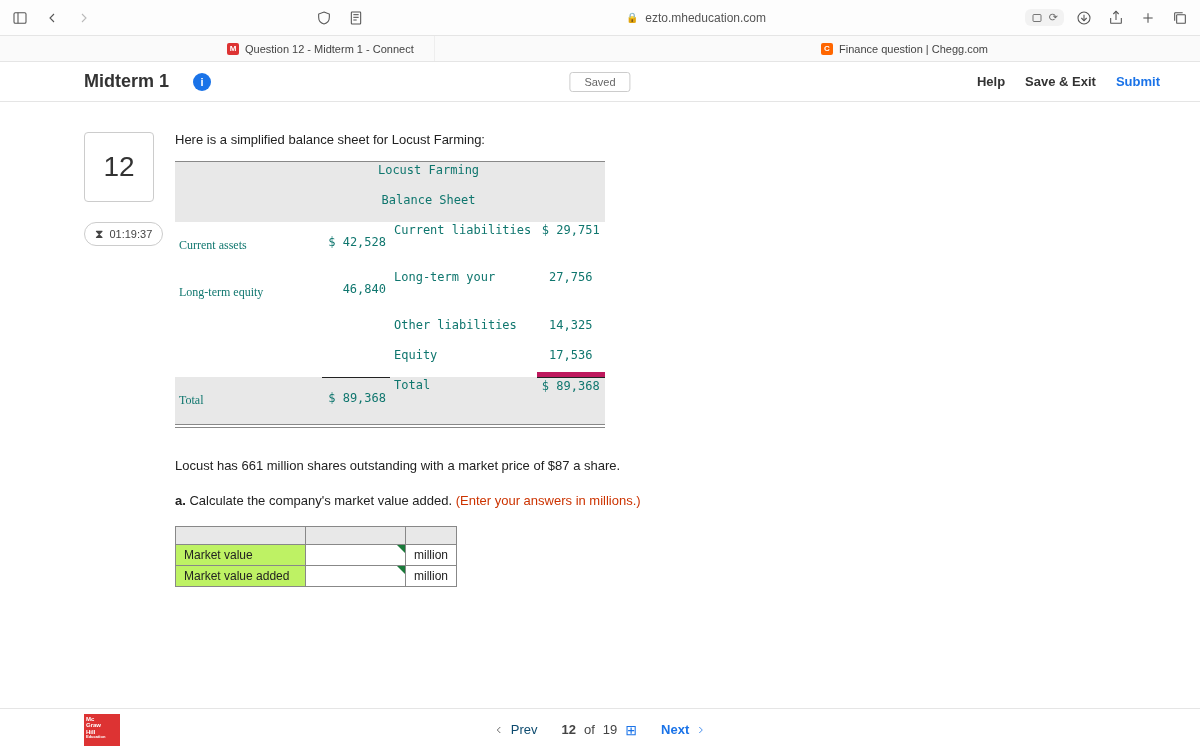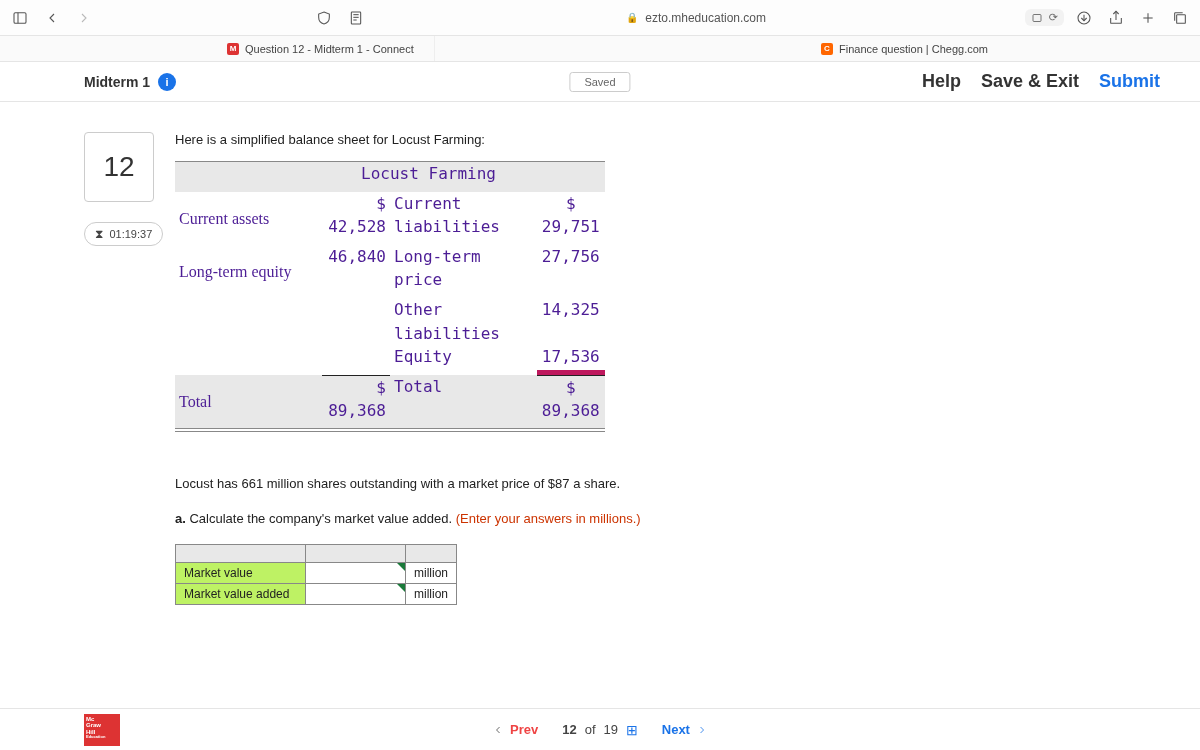--- a/index.html
+++ b/index.html
@@ -17,42 +17,42 @@
   .tabs-row { height: 26px; display:flex; align-items:center; padding: 0 12px; gap: 0; border-bottom:1px solid #e5e5e5; background:#fafafa; }
   .tab { padding: 4px 20px; font-size: 11px; color:#444; display:flex; align-items:center; gap:6px; border-right:1px solid #eee; height:100%; cursor:pointer;}
   .tab .favicon { width:12px; height:12px; border-radius:2px; display:inline-flex; align-items:center; justify-content:center; font-size:8px; color:#fff; font-weight:bold;}
   .fav-m { background:#d33; }
   .fav-c { background:#f60; }
   .tab-spacer { flex: 1 1 auto; }
   .tab-left-pad { width: 195px; }
   
   
   .app-header { height: 40px; display:flex; align-items:center; padding: 0 0 0 84px; border-bottom:1px solid #e5e5e5; }
-  .app-header .title { font-size:14px; font-weight:600; color:#333; margin-right:8px;}
+  .app-header .title { font-size:18px; font-weight:600; color:#333; margin-right:24px;}
   .info-circle { width:18px; height:18px; border-radius:50%; background:#1a73e8; color:#fff; display:inline-flex; align-items:center; justify-content:center; font-size:11px; font-weight:bold; cursor:pointer;}
   .app-header .saved-badge { margin-left:auto; margin-right:auto; padding:3px 14px; border:1px solid #ccc; border-radius:3px; font-size:11px; color:#666; position:absolute; left:50%; transform:translateX(-50%);}
-  .app-header .right { margin-left:auto; display:flex; gap:20px; align-items:center; font-size:18px; padding-right:40px;}
+  .app-header .right { margin-left:auto; display:flex; gap:20px; align-items:center; font-size:13px; padding-right:40px;}
   .app-header .right .link { cursor:pointer; color:#333; font-weight:600;}
   .app-header .right .submit { color:#1a73e8; font-weight:700; cursor:pointer;}
   
   .app-body { position:relative; height: calc(750px - 36px - 26px - 40px - 42px); display:flex; }
   
   .left-col { width: 175px; padding: 30px 0 0 84px; }
   .qnum-box { width:70px; height:70px; border:1px solid #ccc; border-radius:4px; display:flex; align-items:center; justify-content:center; font-size:28px; font-weight:400; color:#333; margin-bottom:20px; background:#fff;}
   .timer-box { border:1px solid #ccc; border-radius:14px; padding:4px 10px; display:inline-flex; align-items:center; gap:6px; font-size:11px; color:#444;}
   .timer-box .hourglass { font-size:12px; }
   
   .content { flex:1; padding: 30px 40px 0 0; overflow:hidden; position:relative; font-size:13px; color:#222;}
   .intro { margin-bottom:14px; }
   
-  .sheet { font-family: Menlo, Consolas, monospace; font-size:16px; line-height:1.45; color:#4c1d95; margin-bottom:42px; border-top:1px solid #888; border-bottom:4px double #888; width: 430px; }
+  .sheet { font-family: Menlo, Consolas, monospace; font-size:12px; line-height:1.45; color:#0f766e; margin-bottom:28px; border-top:1px solid #888; border-bottom:4px double #888; width: 430px; }
   .sheet .hdr { background:#e8e8e8; }
   .sheet .row { display:flex; }
   .sheet .c1 { width:150px; padding:15px 4px;font-family:Liberation Serif, serif;}
-  .sheet .c2 { width:70px; text-align:right; padding:0 4px;}
+  .sheet .c2 { width:70px; text-align:right; padding:12px 4px;}
   .sheet .c3 { width:150px; padding:0 4px;}
   .sheet .c4 { width:70px; text-align:center; padding:0 4px;}
   .sheet .center { text-align:center; }
   .sheet .total-row .c2, .sheet .total-row .c4 { border-top:1px solid #222;}
   .sheet .eq-border { border-bottom:5px solid #be185d; }
   
   .prompt { margin: 6px 0 14px; line-height:1.6; }
   .redtext { color:#cc3300; }
   
   table.ans { border-collapse:collapse; font-size:12px; margin-bottom: 40px;}
@@ -62,21 +62,21 @@
   table.ans td.input-cell input { width:100%; height:20px; border:none; outline:none; padding:2px 4px; font-size:12px; }
   table.ans td.input-cell .flag { position:absolute; top:0; right:0; width:0; height:0; border-left:8px solid transparent; border-top:8px solid #1a7a3a; }
   table.ans td.unit { background:#fff; }
   
   .section-gap { height: 40px; }
   
   
   .footer { height:42px; border-top:1px solid #e5e5e5; display:flex; align-items:center; padding:0 84px; background:#fff; position:relative;}
   .mh-logo { width:36px; height:32px; background:#d33; color:#fff; font-size:6px; line-height:1.1; padding:2px; font-weight:bold; display:flex; flex-direction:column; justify-content:flex-start; }
   .footer-nav { position:absolute; left:50%; transform:translateX(-50%); display:flex; align-items:center; gap:24px; font-size:13px;}
-  .footer-nav .navbtn { display:flex; align-items:center; gap:6px; cursor:pointer; color:#ef4444;font-weight:bold;}
+  .footer-nav .navbtn { display:flex; align-items:center; gap:6px; cursor:pointer; color:#0c4a6e;}
   .footer-nav .navbtn.next { color:#1a73e8; font-weight:600;}
   .footer-nav .pos { color:#444; display:flex; gap:8px; align-items:center;}
   .footer-nav .grid-icon { color:#1a73e8; font-size:14px; cursor:pointer;}
   
   svg.icon { width:16px; height:16px; stroke:#555; stroke-width:1.6; fill:none; }
 </style>
 </head>
 <body>
 
 <div class="browser-bar">
@@ -188,31 +188,37 @@
     <div class="intro">Here is a simplified balance sheet for Locust Farming:</div>
 
     <div class="sheet">
       <div class="hdr">
         <div class="row">
             <div class="c1"></div>
             <div class="c2"></div>
             <div class="c3 center" style="margin-left:-70px;width:220px;">Locust Farming</div>
             <div class="c4"></div>
           </div>
+        <div class="row">
+            <div class="c1"></div>
+            <div class="c2"></div>
+            <div class="c3 center" style="margin-left:-70px;width:220px;">Balance Sheet</div>
+            <div class="c4"></div>
+          </div>
       </div>
       <div class="row">
         <div class="c1">Current assets</div>
         <div class="c2">$ 42,528</div>
         <div class="c3">Current liabilities</div>
         <div class="c4">$ 29,751</div>
       </div>
       <div class="row">
         <div class="c1">Long-term equity</div>
         <div class="c2">46,840</div>
-        <div class="c3">Long-term price</div>
+        <div class="c3">Long-term your</div>
         <div class="c4">27,756</div>
       </div>
       <div class="row">
         <div class="c1"></div>
           <div class="c2"></div>
         <div class="c3">Other liabilities</div>
         <div class="c4">14,325</div>
       </div>
       <div class="row">
         <div class="c1"></div>

